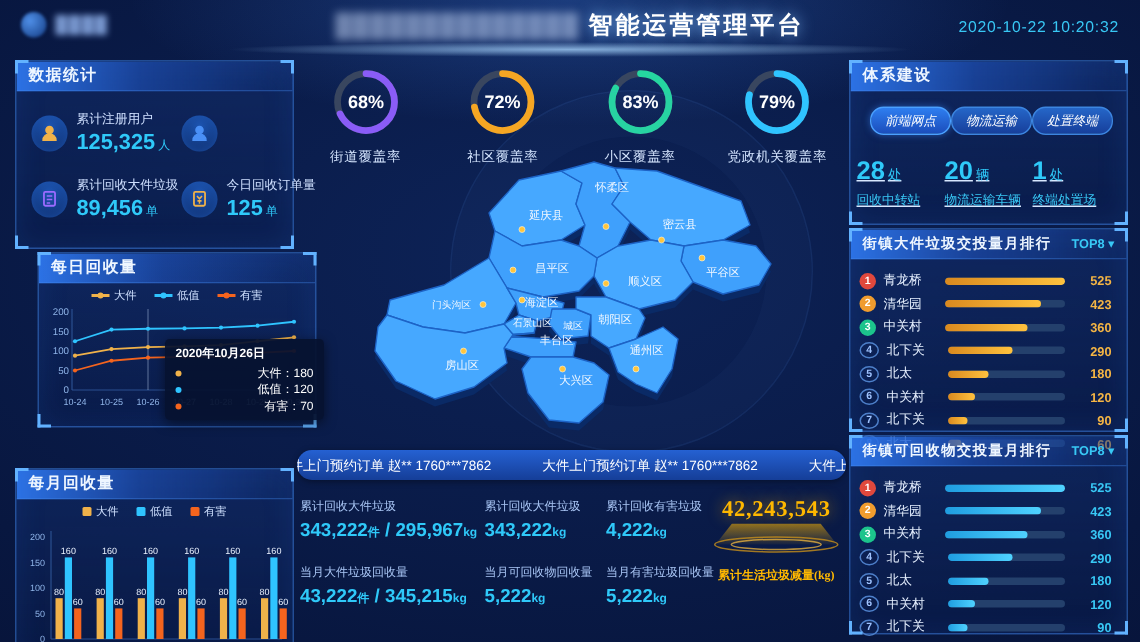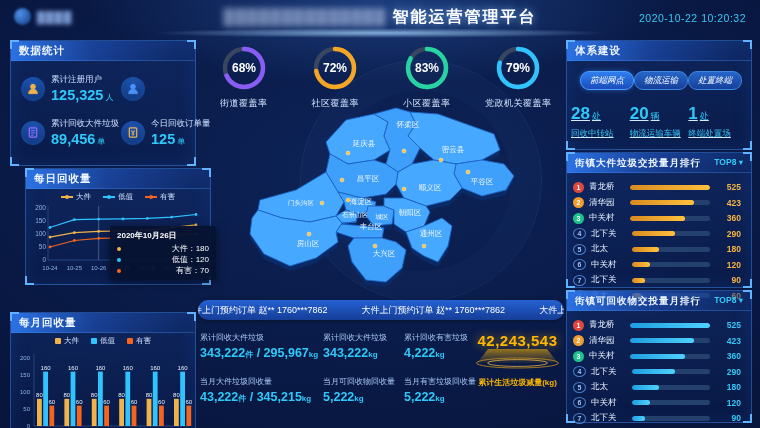--- a/index.html
+++ b/index.html
@@ -65,21 +65,21 @@
   
   .ticker{position:absolute;left:198px;top:300px;width:366px;height:20px;border-radius:10px;overflow:hidden;
     background:linear-gradient(180deg,#2561d2,#153e98);box-shadow:0 1px 4px rgba(0,0,0,.4);}
   .ticker-inner{display:flex;gap:34px;white-space:nowrap;margin-left:-14px;line-height:20px;font-size:9px;color:#fff;}
   
   .summary{position:absolute;left:198px;top:326px;width:366px;height:98px;}
   .sum-cell{position:absolute;white-space:nowrap;}
   .sum-label{font-size:8px;color:#a9c6f5;margin-bottom:3px;}
   .sum-val{font-size:12.5px;font-weight:bold;color:#2fc9f9;}
   .sum-val .u{font-size:8px;font-weight:bold;}
-  .gold{position:absolute;left:272px;top:6px;width:95px;text-align:center;}
+  .gold{position:absolute;left:272px;top:6px;width:95px;text-align:center;font-family:Liberation Serif, serif;}
   .gold-num{font-size:15px;font-weight:bold;color:#ffb800;text-shadow:0 0 10px rgba(255,184,0,.65);letter-spacing:.5px;}
   .gold-label{font-size:8px;font-weight:bold;color:#ffb800;margin-top:2px;}
   
   .tabs{display:flex;justify-content:flex-end;padding:10px 9px 4px 9px;font-style:italic;}
   .pill{width:52px;height:17px;line-height:16px;text-align:center;font-size:8.5px;color:#fff;border-radius:9px;cursor:pointer;
     background:linear-gradient(180deg,#2e7ef0,#1b4dbb);border:1px solid #4aa0ff;box-shadow:0 0 5px rgba(60,140,255,.5);}
   .pill.dim{background:linear-gradient(180deg,#2566c8,#173f9b);border-color:#3c85e0;box-shadow:none;}
   .metrics{display:flex;padding:10px 4px 0 4px;}
   .metric{flex:1;text-align:left;text-decoration:underline;}
   .m-val{font-size:17px;font-weight:bold;color:#2fc9f9;}

